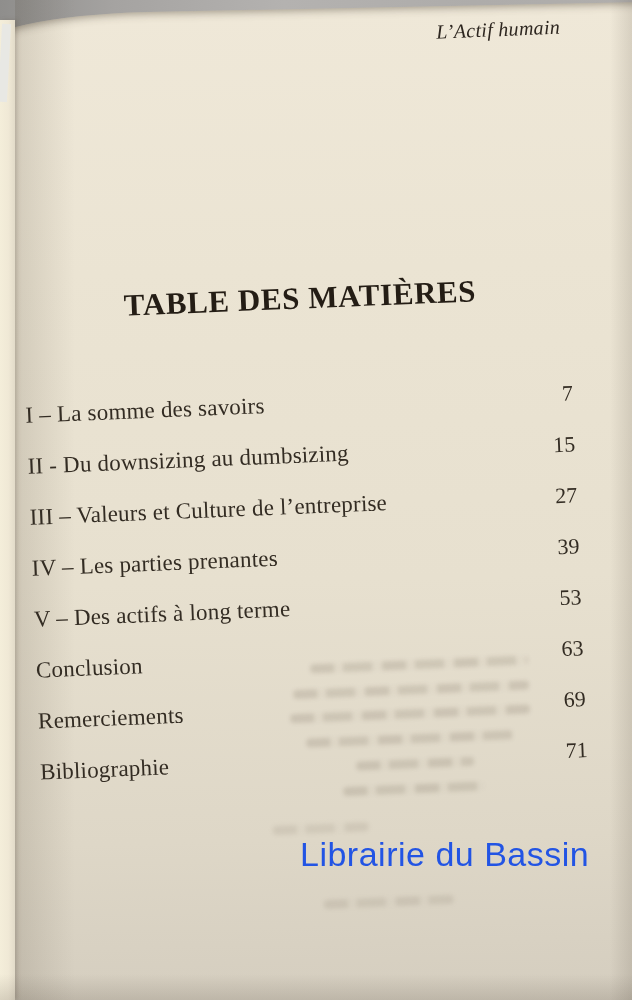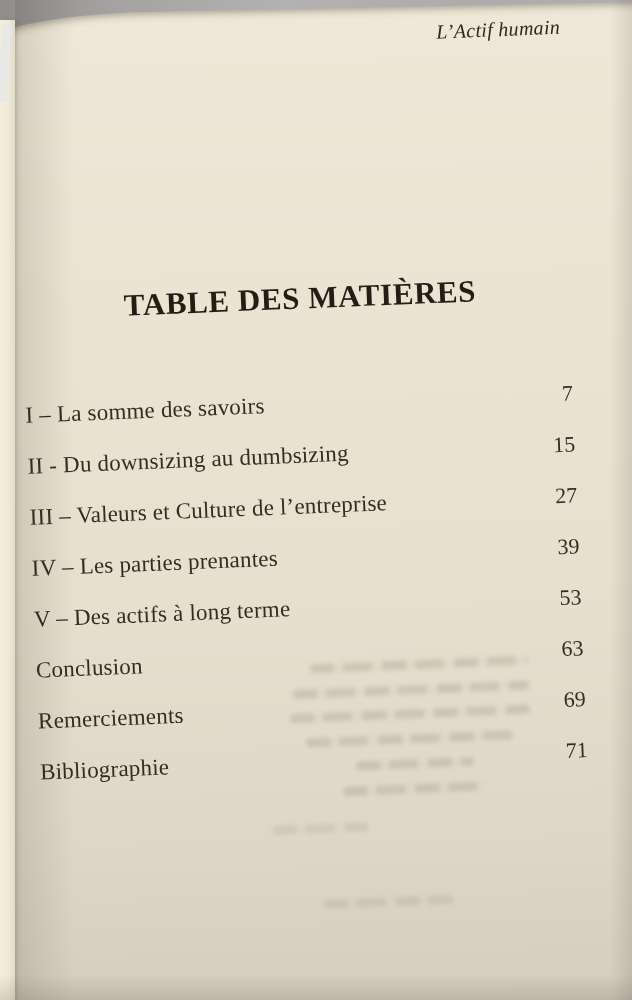--- a/index.html
+++ b/index.html
@@ -132,16 +132,17 @@
     <div class="bt" style="left:302px;top:664px;width:218px;"></div>
     <div class="bt" style="left:284px;top:689px;width:236px;"></div>
     <div class="bt" style="left:280px;top:713px;width:240px;"></div>
     <div class="bt" style="left:295px;top:738px;width:207px;"></div>
     <div class="bt" style="left:344px;top:763px;width:118px;"></div>
     <div class="bt" style="left:330px;top:788px;width:142px;"></div>
     <div class="bt" style="left:258px;top:824px;width:96px;opacity:.5;"></div>
     <div class="bt" style="left:306px;top:900px;width:130px;opacity:.55;"></div>
   </div>
 
+  <div class="watermark">Librairie du Bassin</div>
 
   <div class="right-shade"></div>
   <div class="bottom-shade"></div>
 </div>
 
 </body></html>

